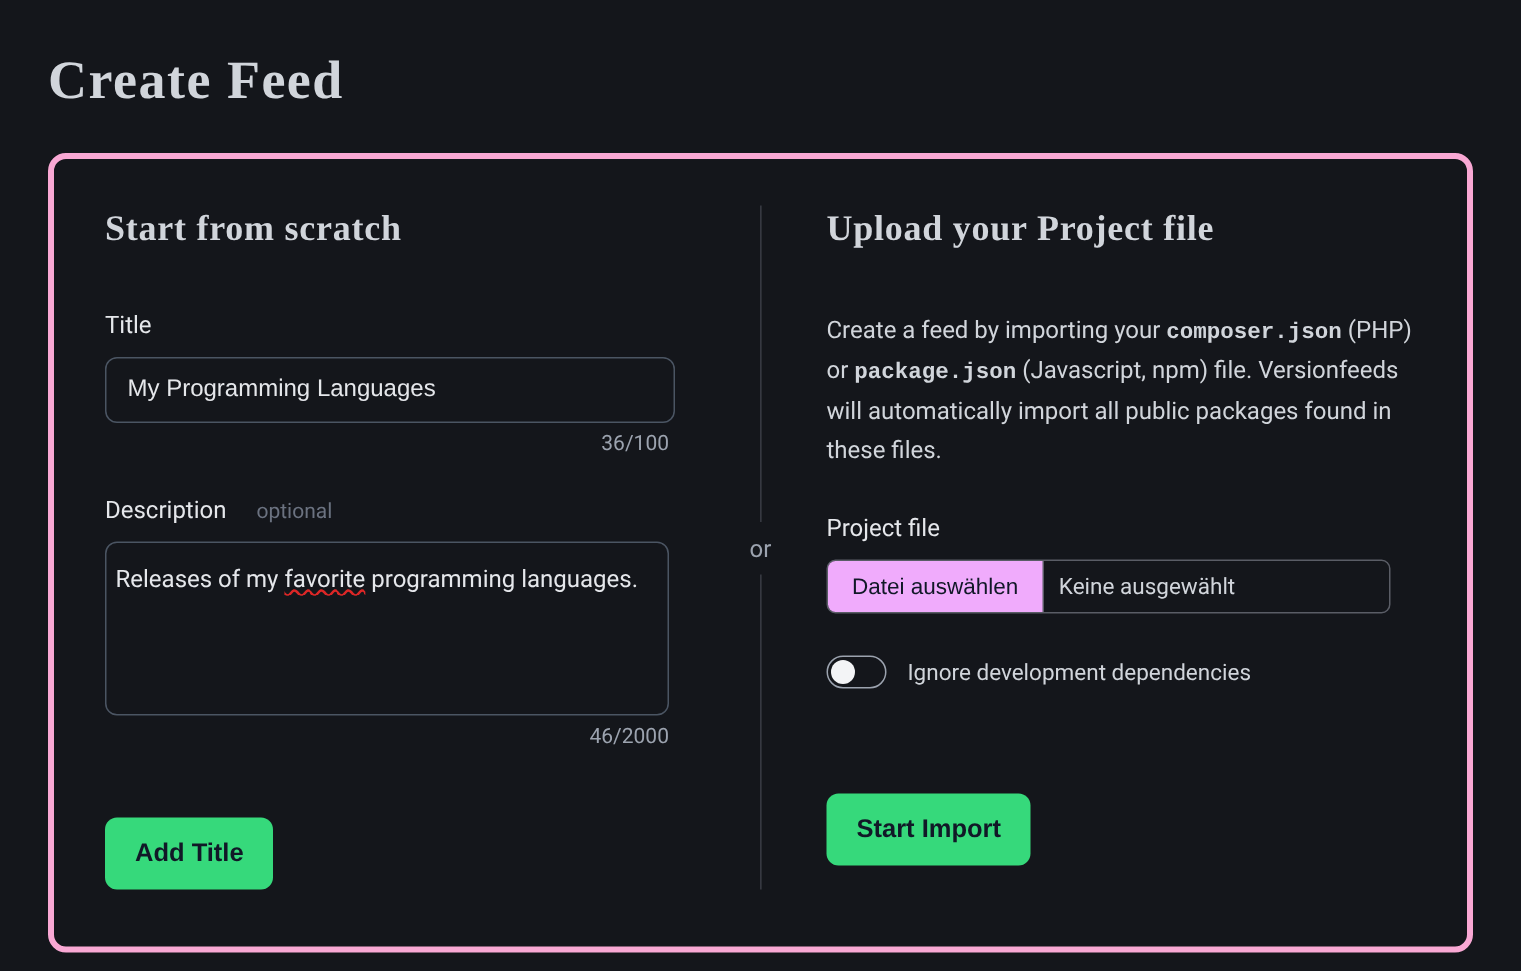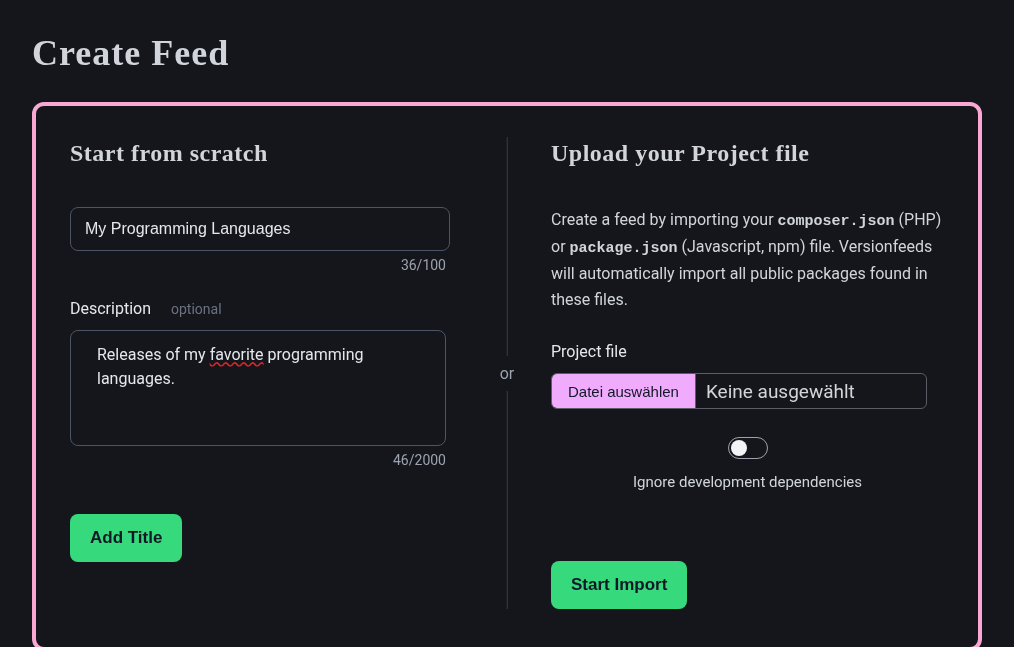--- a/index.html
+++ b/index.html
@@ -92,21 +92,21 @@
       width: 380px;
     }
     .textarea-input {
       width: 376px;
       height: 116px;
       background: #14161b;
       border: 1px solid #4b5563;
       border-radius: 8px;
       color: #e5e7eb;
       font-size: 16px;
-      padding: 12px 26px;
+      padding: 12px 6px;
       outline: none;
       resize: vertical;
       font-family: inherit;
       line-height: 1.5;
     }
     .counter {
       text-align: right;
       color: #9ca3af;
       font-size: 14px;
       margin-top: 6px;
@@ -155,28 +155,27 @@
       font-size: 15px;
       padding: 0 16px;
       cursor: pointer;
       border-right: 1px solid #5a5d66;
     }
     .file-status {
       display: flex;
       align-items: center;
       padding: 0 10px;
       color: #d1d5db;
-      font-size: 19px;
+      font-size: 15px;
     }
     .toggle-row {
       display: flex;
       align-items: center;
       gap: 14px;
       margin-bottom: 50px;
-      flex-direction: column;
     }
     .toggle {
       width: 40px;
       height: 22px;
       background: #14161b;
       border: 1px solid #9ca3af;
       border-radius: 11px;
       position: relative;
       cursor: pointer;
     }
@@ -202,20 +201,21 @@
 <body>
 
 <h1 class="page-title">Create Feed</h1>
 
 <div class="panel">
 
   <div class="column column-left">
     <h2 class="section-title">Start from scratch</h2>
 
     <div class="field-block">
+      <label class="field-label">Title</label>
       <input type="text" class="text-input title-input" value="My Programming Languages" style="">
       <div class="counter">36/100</div>
     </div>
 
     <div class="field-block">
       <label class="field-label">
         <span>Description</span>
         <span class="optional">optional</span>
       </label>
       <div class="textarea-input" contenteditable="true" style=""><span>Releases of my </span><span class="spell-error">favorite</span><span> programming languages.</span></div>

